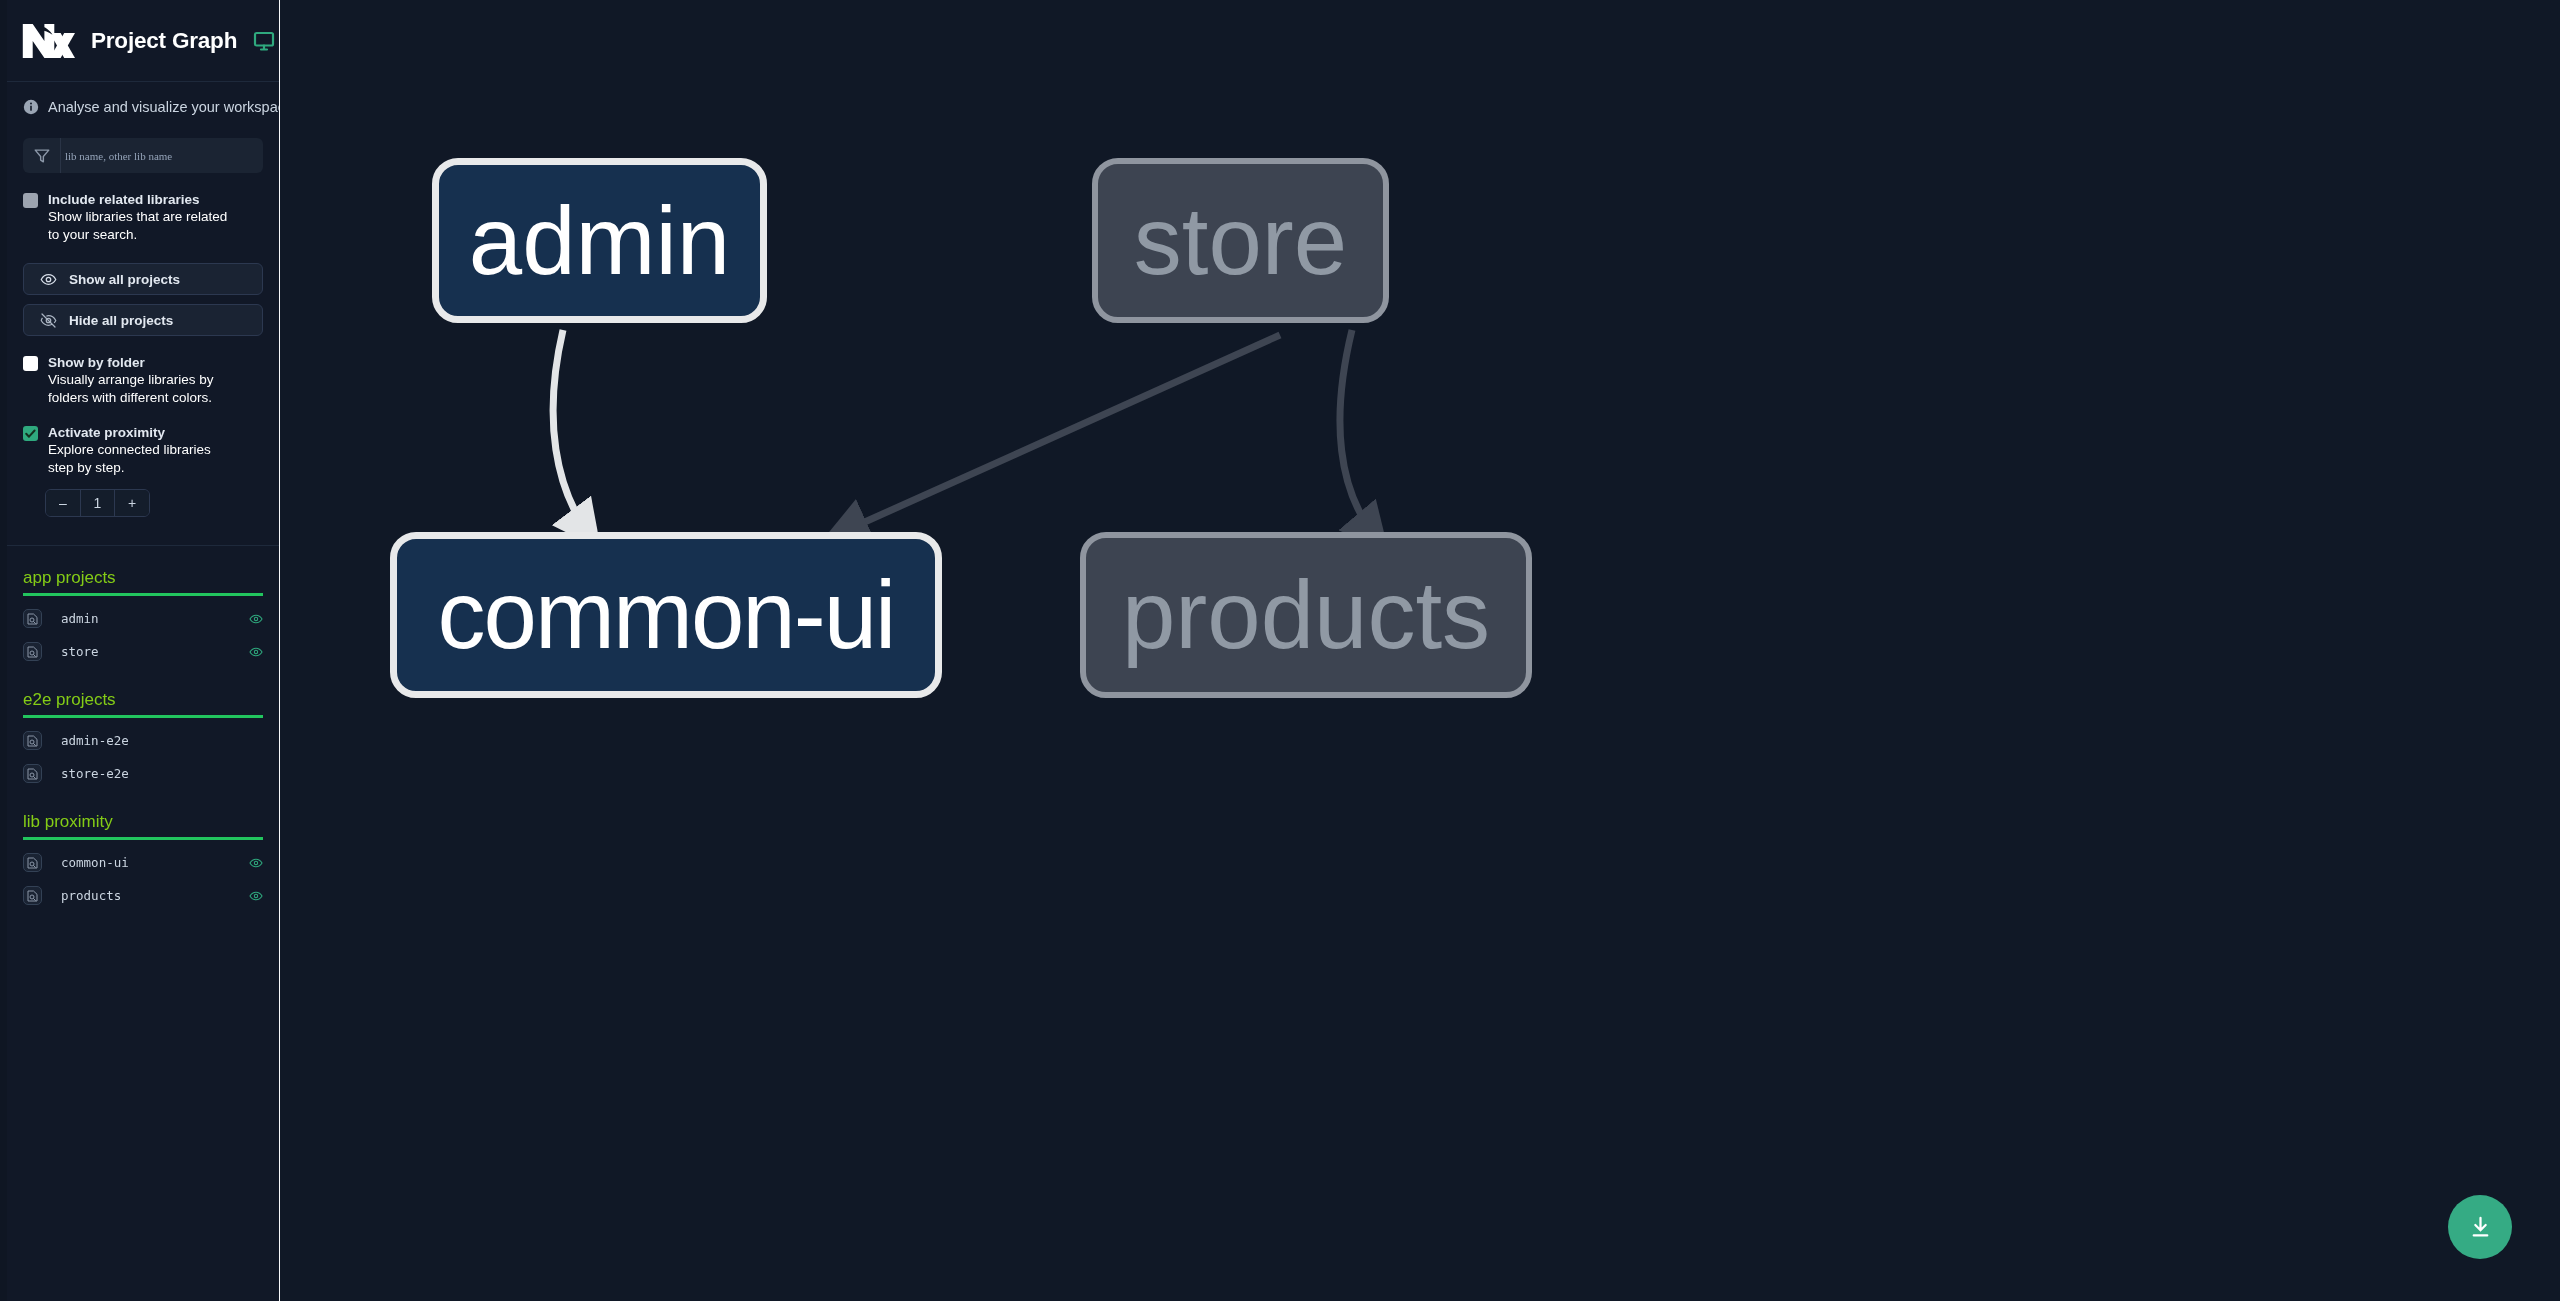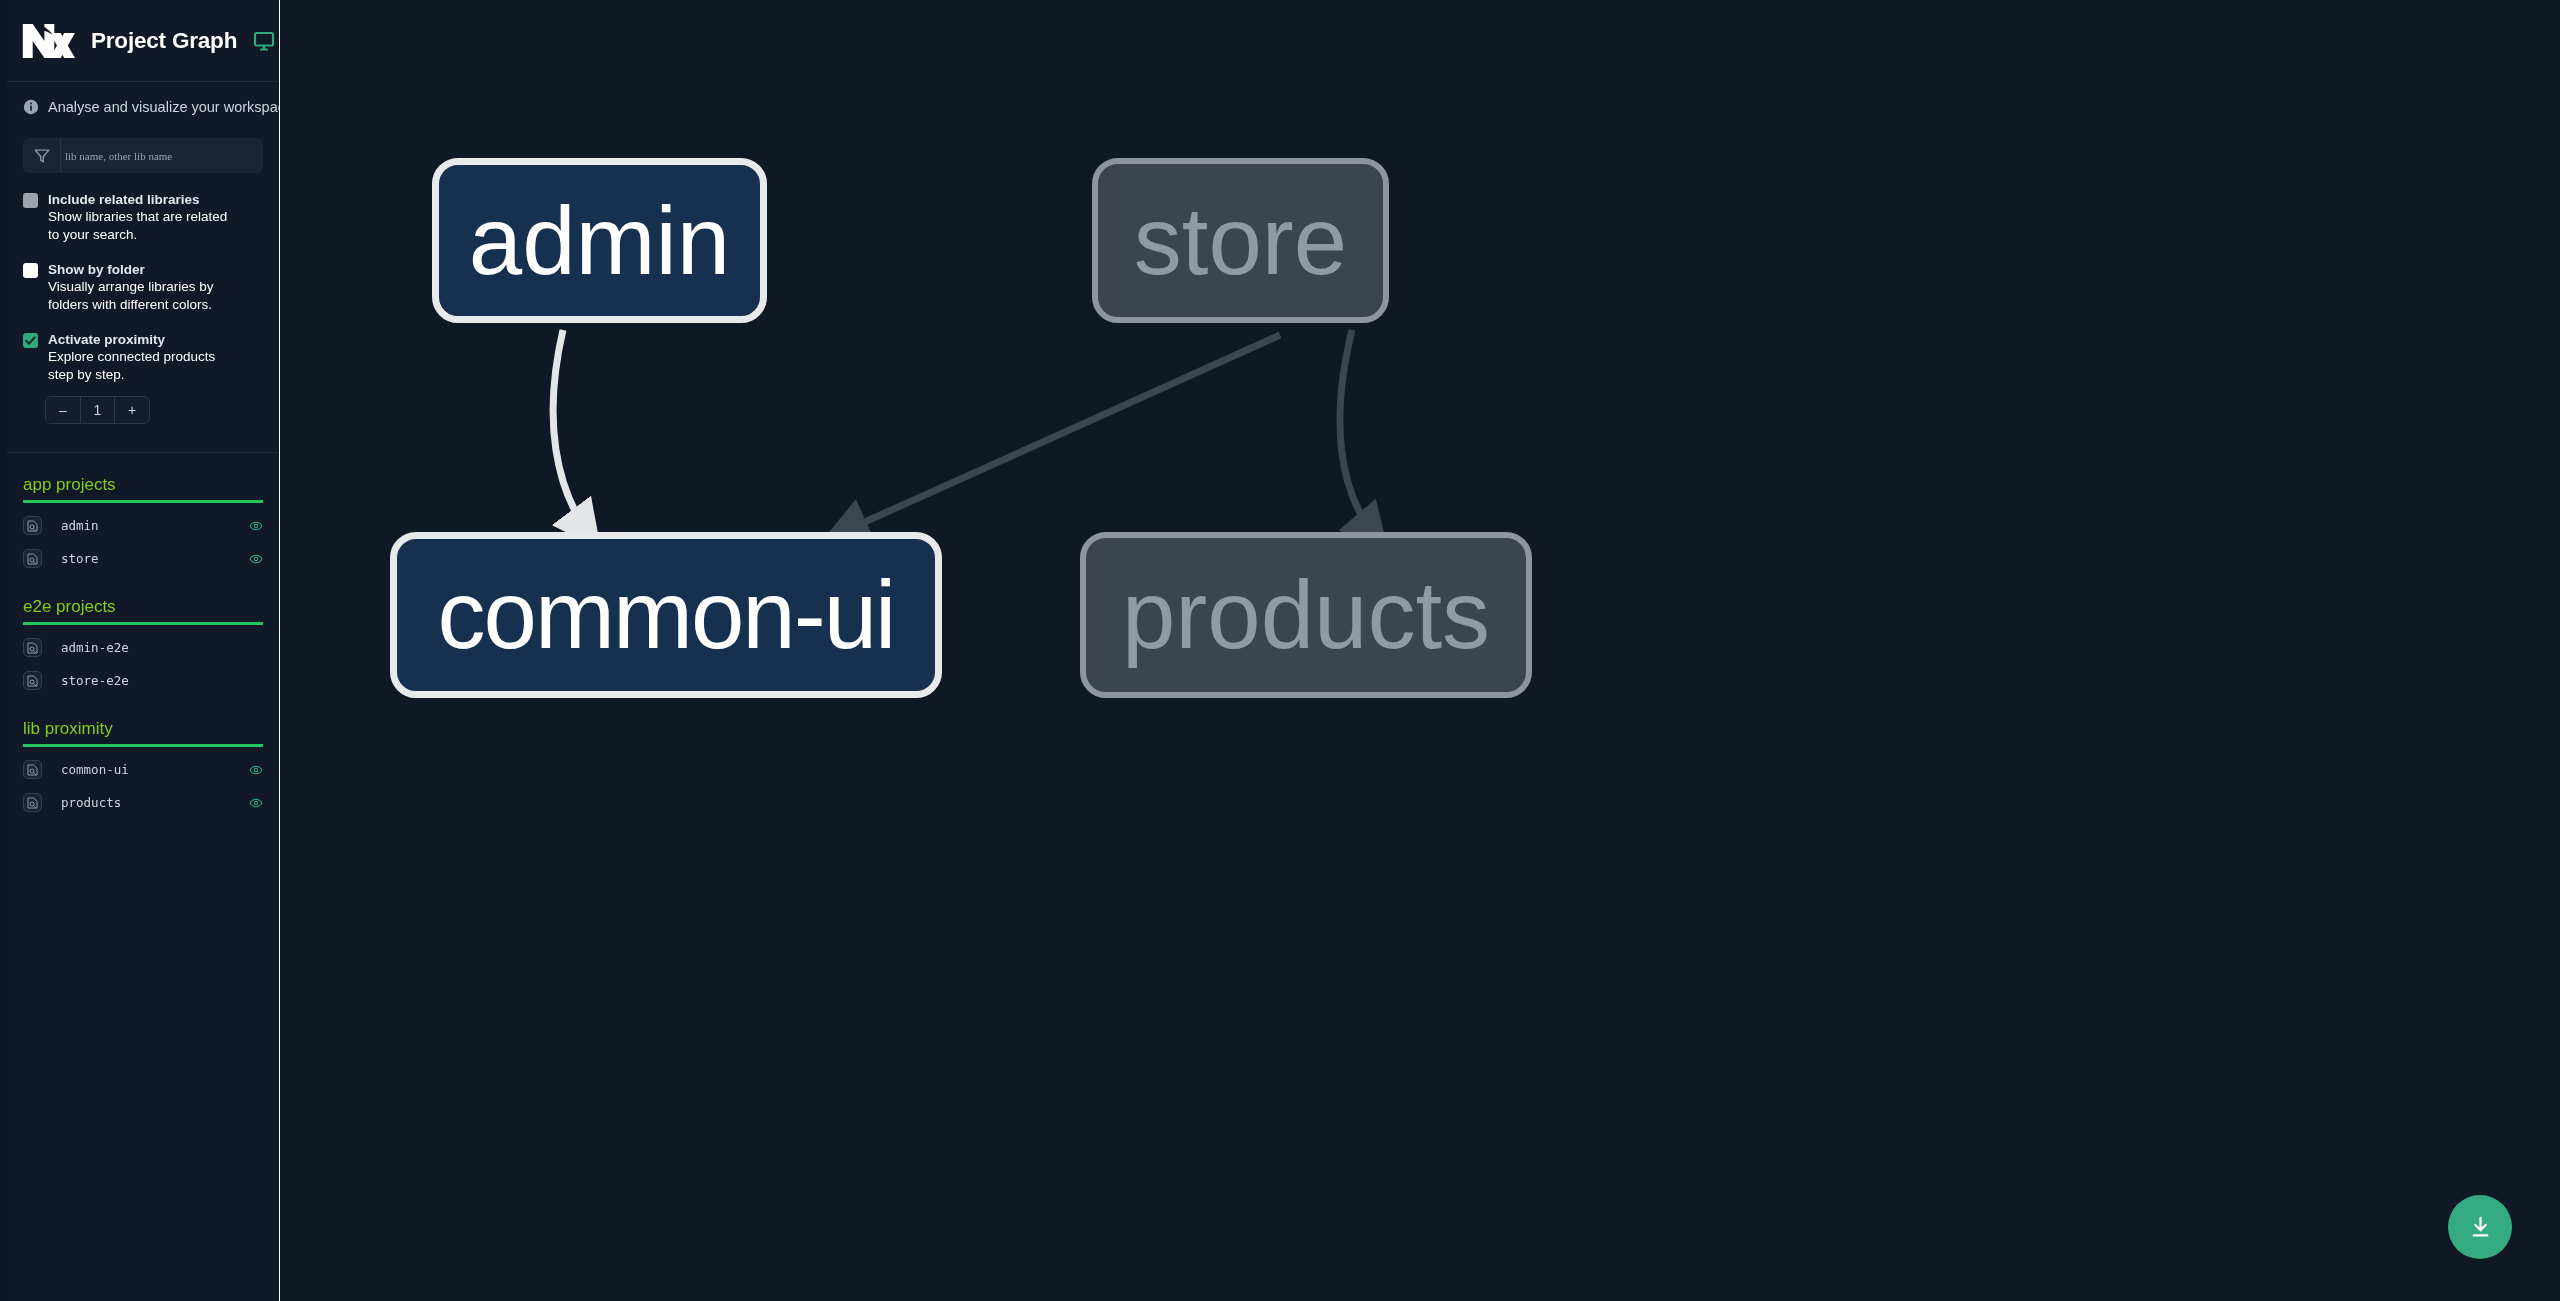--- a/index.html
+++ b/index.html
@@ -189,38 +189,56 @@
     </div>
 
     <div class="opt-row">
       <div class="cb grey"></div>
       <div class="opt-text">
         <span class="opt-label">Include related libraries</span>
         <span class="opt-desc">Show libraries that are related to your search.</span>
       </div>
     </div>
 
+    <div class="btn-stack">
+      <button class="ghost-btn">
+        <svg viewBox="0 0 22 22" fill="none" stroke="#d6dde8" stroke-width="1.6">
+          <path d="M1.6 11S5 4.8 11 4.8 20.4 11 20.4 11 17 17.2 11 17.2 1.6 11 1.6 11z"></path>
+          <circle cx="11" cy="11" r="2.9"></circle>
+        </svg>
+        <span>Show all projects</span>
+      </button>
+      <button class="ghost-btn">
+        <svg viewBox="0 0 22 22" fill="none" stroke="#aab4c2" stroke-width="1.6">
+          <path d="M3.2 7.6C2.2 9 1.6 11 1.6 11S5 17.2 11 17.2c1.8 0 3.4-.6 4.7-1.3"></path>
+          <path d="M18.3 14.1c1.4-1.4 2.1-3.1 2.1-3.1S17 4.8 11 4.8c-1 0-1.9.2-2.7.5"></path>
+          <circle cx="11" cy="11" r="2.9"></circle>
+          <path d="M2.6 2.6l16.8 16.8" stroke-linecap="round"></path>
+        </svg>
+        <span>Hide all projects</span>
+      </button>
+    </div>
 
     <div class="opt-row">
       <div class="cb white"></div>
       <div class="opt-text">
         <span class="opt-label">Show by folder</span>
         <span class="opt-desc">Visually arrange libraries by folders with different colors.</span>
       </div>
     </div>
 
     <div class="opt-row">
       <div class="cb green">
         <svg width="13" height="13" viewBox="0 0 13 13" fill="none" stroke="#14301f" stroke-width="2">
           <path d="M2.2 6.8l2.8 2.9 5.6-6.2" stroke-linecap="round" stroke-linejoin="round"></path>
         </svg>
       </div>
       <div class="opt-text">
         <span class="opt-label">Activate proximity</span>
-        <span class="opt-desc">Explore connected products step by step.</span>
+        <span class="opt-desc">Explore connected libraries step by step.</span>
       </div>
     </div>
 
     <div class="stepper">
       <div>–</div>
       <div class="sep"></div>
       <div>1</div>
       <div class="sep"></div>
       <div>+</div>
     </div>

